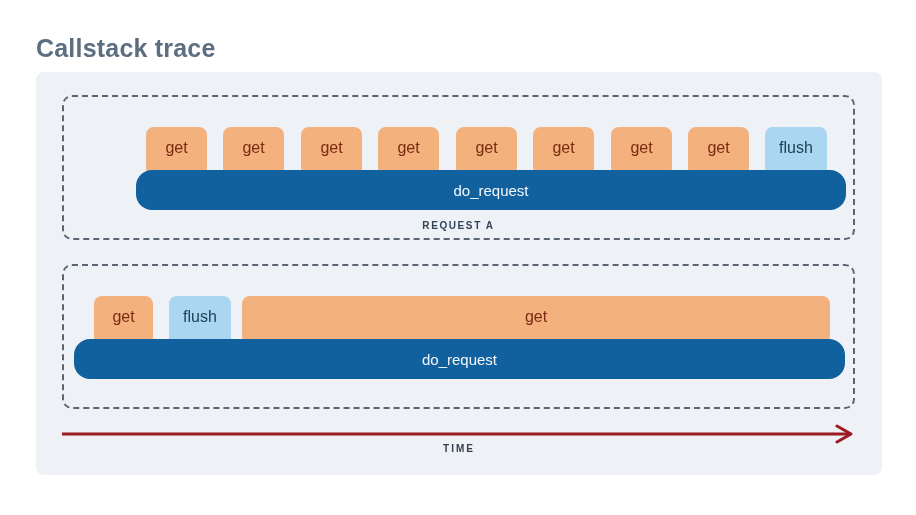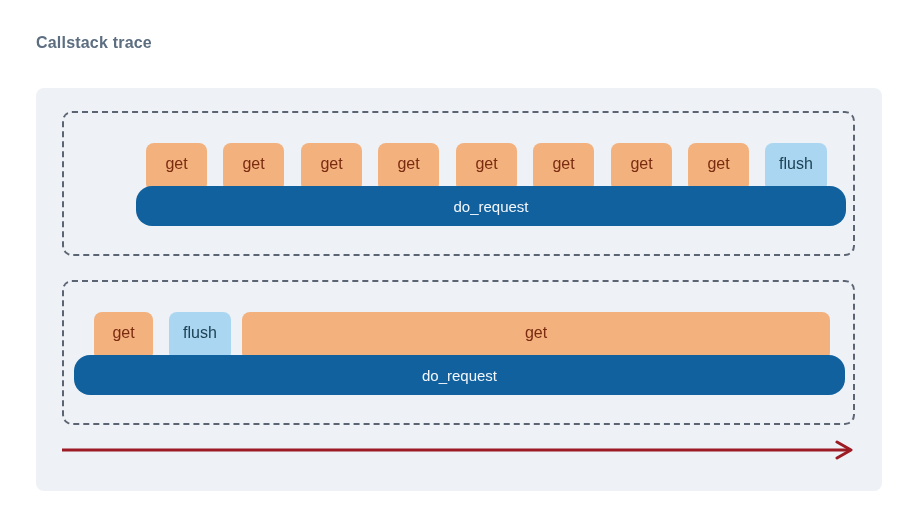--- a/index.html
+++ b/index.html
@@ -5,26 +5,26 @@
   html, body { margin: 0; padding: 0; }
   body {
     width: 916px; height: 515px;
     background: #ffffff;
     font-family: "Liberation Sans", sans-serif;
     position: relative;
     overflow: hidden;
   }
   .page-title {
     position: absolute; left: 36px; top: 34px;
-    font-size: 16px; font-weight: 600;
+    font-size: 25px; font-weight: 600;
     color: var(--title-text, #5C6E80);
     letter-spacing: 0.2px;
   }
   .panel {
-    position: absolute; left: 36px; top: 88px;
+    position: absolute; left: 36px; top: 72px;
     width: 846px; height: 403px;
     background: var(--panel-bg, #EEF1F5);
     border-radius: 8px;
   }
   .request-box {
     position: absolute; left: 26px;
     width: 793px; height: 145px;
     box-sizing: border-box;
     border: 2px dashed var(--dashed-border, #5B6472);
     border-radius: 10px;
@@ -87,30 +87,32 @@
         <div class="call get" style="left: 159px; width: 61px;">get</div>
         <div class="call get" style="left: 237px; width: 61px;">get</div>
         <div class="call get" style="left: 314px; width: 61px;">get</div>
         <div class="call get" style="left: 392px; width: 61px;">get</div>
         <div class="call get" style="left: 469px; width: 61px;">get</div>
         <div class="call get" style="left: 547px; width: 61px;">get</div>
         <div class="call get" style="left: 624px; width: 61px;">get</div>
         <div class="call flush" style="left: 701px; width: 62px;">flush</div>
         <div class="bar" style="left: 72px; width: 710px;">do_request</div>
       </div>
+    <div class="request-label">REQUEST A</div>
   </div>
 
   <div class="request-box box-b">
     <div class="calls-layer">
         <div class="call get" style="left: 30px; width: 59px;">get</div>
         <div class="call flush" style="left: 105px; width: 62px;">flush</div>
         <div class="call get" style="left: 178px; width: 588px;">get</div>
         <div class="bar" style="left: 10px; width: 771px;">do_request</div>
       </div>
   </div>
 
   <svg class="time-axis-svg" viewBox="0 0 804 20" xmlns="http://www.w3.org/2000/svg">
     <line x1="2" y1="10" x2="789" y2="10" stroke-width="3"></line>
     <polyline points="777,2 791,10 777,18" fill="none" stroke-width="3" stroke-linecap="round" stroke-linejoin="round"></polyline>
   </svg>
 
+  <div class="time-label">TIME</div>
 
 </div>
 
 </body></html>

